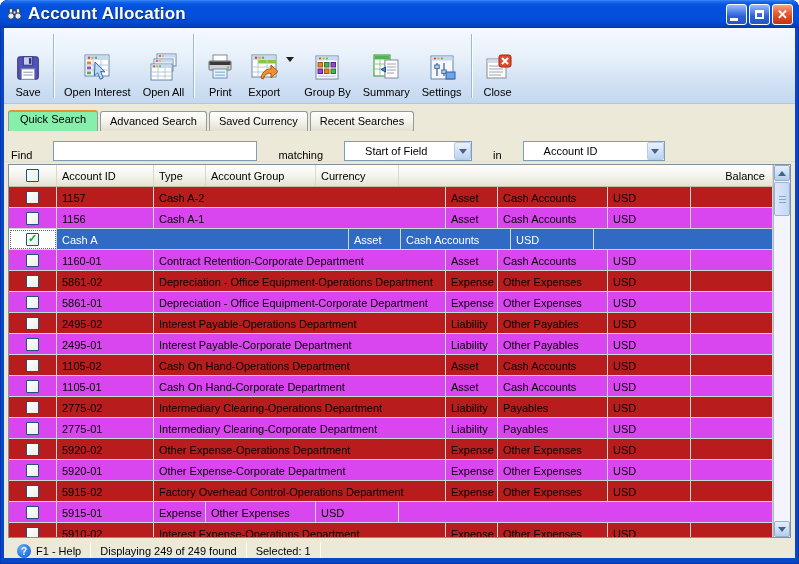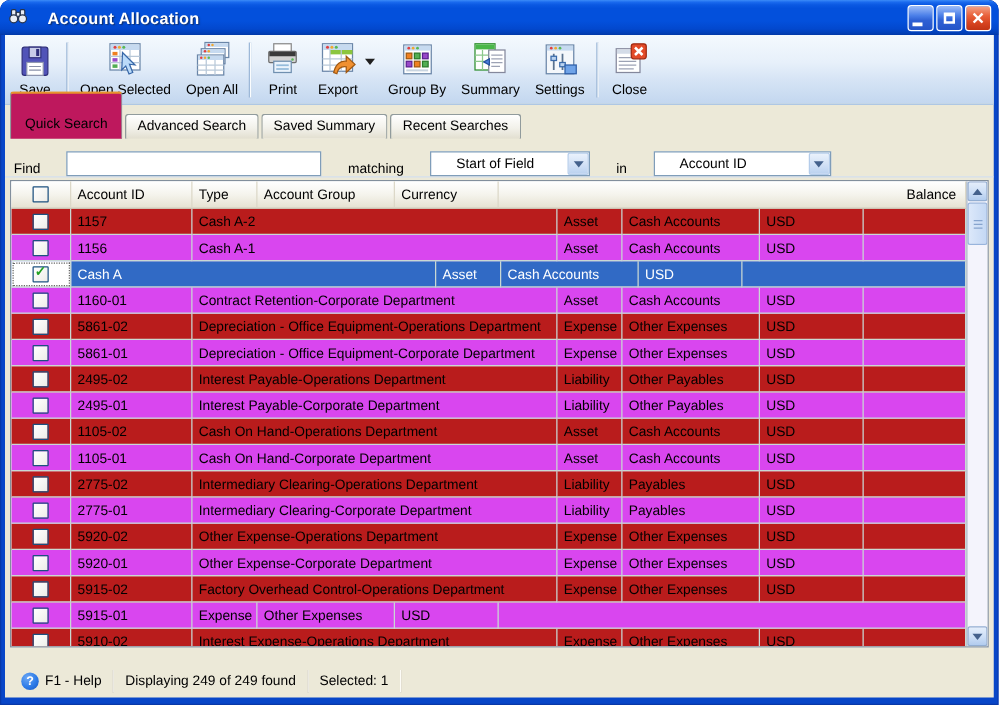--- a/index.html
+++ b/index.html
@@ -7,53 +7,53 @@
   body { font-family: "Liberation Sans", sans-serif; font-size: 11px; color:#000; }
 
   .window{ position:relative; width:799px; height:564px;
     background:#0846C8; border-radius:8px 8px 0 0; overflow:hidden;
     box-shadow: inset 0 0 0 1px #0838A8; }
 
   
   .titlebar{ position:absolute; top:0; left:0; right:0; height:28px;
     background: linear-gradient(180deg,#3C8CF8 0%,#1A6AEE 6%,#0A58E2 14%,#0350DC 24%,#0350DC 60%,#0248CE 82%,#0240B8 94%,#0238A6 100%);
     border-radius:8px 8px 0 0; display:flex; align-items:center; padding:0 6px; }
-  .title-text{ color:#fff; font-weight:bold; font-size:13px; margin-left:15px;
+  .title-text{ color:#fff; font-weight:bold; font-size:17px; margin-left:5px;
     text-shadow:1px 1px 1px #10306E; letter-spacing:.2px; }
   .win-controls{ margin-left:auto; display:flex; gap:2px; }
   .winbtn{ width:21px; height:21px; border:1px solid #fff; border-radius:3px;
     display:flex; align-items:center; justify-content:center; cursor:default;
     background:linear-gradient(180deg,#9CBCF8 0%,#4A7EE8 40%,#2E60D4 60%,#2454C8 100%); }
   .winbtn.closebtn{ background:linear-gradient(180deg,#F4A488 0%,#E8603A 40%,#D84420 70%,#C23414 100%); }
   .glyph-min{ display:block; width:8px; height:3px; background:#fff; margin-top:10px; margin-right:6px; }
   .glyph-max{ display:block; width:9px; height:9px; border:2px solid #fff; border-top-width:3px; }
   .glyph-x{ color:#fff; font-weight:bold; font-size:13px; line-height:1; }
 
   
   .content{ position:absolute; top:28px; left:4px; right:4px; bottom:6px;
     background:#ECE9D8; display:flex; flex-direction:column; overflow:hidden; }
 
   
-  .toolbar{ height:56px; flex:none; display:flex; align-items:stretch; padding:2px 2px 1px 2px;
+  .toolbar{ height:76px; flex:none; display:flex; align-items:stretch; padding:2px 2px 1px 2px;
     background:linear-gradient(180deg,#F4F9FE 0%,#E7F0FA 40%,#D6E4F5 65%,#C3D7EF 100%);
     border-bottom:1px solid #AEC7E4; }
   .tb-btn{ display:flex; flex-direction:column; align-items:center; justify-content:flex-end;
     padding:3px 6px 4px; gap:2px; border-radius:3px; cursor:default; }
   .tb-icon{ width:32px; height:32px; display:flex; align-items:center; justify-content:center; }
   .tb-label{ font-size:11px; white-space:nowrap; }
   .tb-sep{ width:2px; margin:4px 3px; background:#9DB8D8; border-right:1px solid #FBFDFE; }
   .dd-arrow{ width:0; height:0; border-left:4px solid transparent; border-right:4px solid transparent;
     border-top:5px solid #202020; align-self:center; margin:0 4px 14px 0; }
 
   
   .tabstrip{ flex:none; display:flex; align-items:flex-end; gap:2px; padding:5px 0 0 4px; height:27px; }
   .tab{ border:1px solid #919B9C; border-bottom:none; border-radius:3px 3px 0 0;
     background:linear-gradient(180deg,#FFFFFF 0%,#F2F1EA 55%,#E2DFD0 100%);
     padding:3px 9px 4px; white-space:nowrap; cursor:default; }
-  .tab.active{ background:#be185d; border-top:2px solid #E8932C; padding:18px 11px 6px; position:relative; z-index:2; }
+  .tab.active{ background:#86efac; border-top:2px solid #E8932C; padding:1px 11px 6px; position:relative; z-index:2; }
 
   
   .findrow{ flex:none; height:31px; display:flex; align-items:flex-end; padding:0 8px 0 7px; gap:21px;
     border-bottom:1px solid #D4E0EE; }
   .find-input{ width:204px; height:20px; border:1px solid #7F9DB9; background:#fff;
     font-family:"Liberation Sans",sans-serif; font-size:11px; padding:2px 4px; }
   .combo{ height:20px; border:1px solid #7F9DB9; background:#fff; display:flex; align-items:center; cursor:default; }
   .combo-text{ flex:1; padding:0 20px; white-space:nowrap; overflow:hidden; }
   .combo-btn{ width:17px; height:18px; flex:none; display:flex; align-items:center; justify-content:center;
     border:1px solid #B4CCEA; border-radius:2px; margin-right:0;
@@ -170,21 +170,21 @@
             <line x1="4" y1="13" x2="28" y2="13" stroke="#B8C8D8"></line>
               <line x1="4" y1="18" x2="28" y2="18" stroke="#B8C8D8"></line>
             <line x1="12" y1="8" x2="12" y2="24" stroke="#B8C8D8"></line>
               <line x1="20" y1="8" x2="20" y2="24" stroke="#B8C8D8"></line>
             <rect x="6" y="9.5" width="4" height="2.8" fill="#F08020"></rect>
               <rect x="6" y="14.5" width="4" height="2.8" fill="#9948C8"></rect>
               <rect x="6" y="19.5" width="4" height="2.8" fill="#52AE52"></rect>
             <path d="M14 10 L24 20 L19.6 19.4 L22.2 26 L19.2 27.2 L16.6 20.8 L13.4 24 Z" fill="#BBDBF9" stroke="#3868A8"></path>
           </svg>
         </span>
-        <span class="tb-label">Open Selected</span>
+        <span class="tb-label">Open Interest</span>
       </div>
       <div class="tb-btn">
         <span class="tb-icon">
           <svg width="32" height="32" viewBox="0 0 32 32">
             <rect x="10" y="2" width="19" height="12" fill="#FFF" stroke="#6A86A8"></rect>
               <rect x="10.5" y="2.5" width="18" height="3" fill="#C6DAF0"></rect>
             <circle cx="13" cy="4" r="1" fill="#E04040"></circle>
               <circle cx="16" cy="4" r="1" fill="#F0A830"></circle>
             <rect x="7" y="7" width="19" height="12" fill="#FFF" stroke="#6A86A8"></rect>
               <rect x="7.5" y="7.5" width="18" height="3" fill="#C6DAF0"></rect>
@@ -306,21 +306,21 @@
             <path d="M20 6 L26 12 M26 6 L20 12" stroke="#FFF" stroke-width="2"></path>
           </svg>
         </span>
         <span class="tb-label">Close</span>
       </div>
     </div>
 
     <div class="tabstrip">
       <div class="tab active"><span>Quick Search</span></div>
       <div class="tab"><span>Advanced Search</span></div>
-      <div class="tab"><span>Saved Summary</span></div>
+      <div class="tab"><span>Saved Currency</span></div>
       <div class="tab"><span>Recent Searches</span></div>
     </div>
 
     <div class="findrow">
       <span>Find</span>
       <input class="find-input" type="text" value="" style="">
       <span>matching</span>
       <div class="combo matching">
         <span class="combo-text">Start of Field</span>
         <span class="combo-btn">

